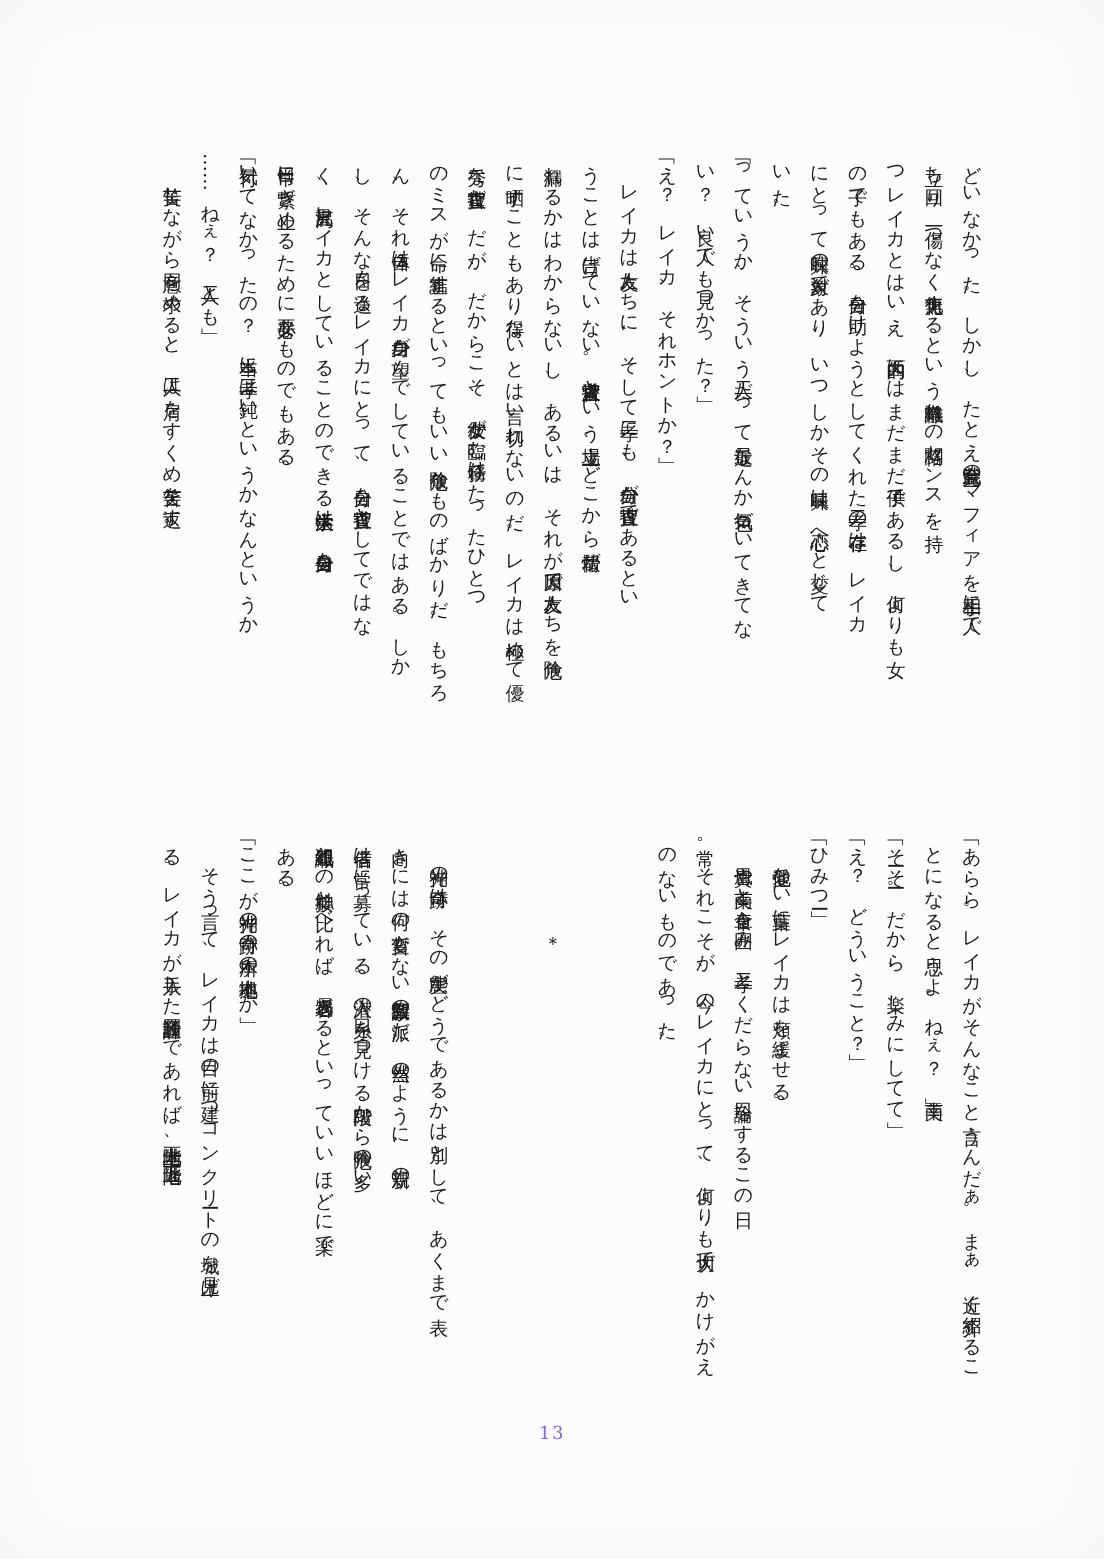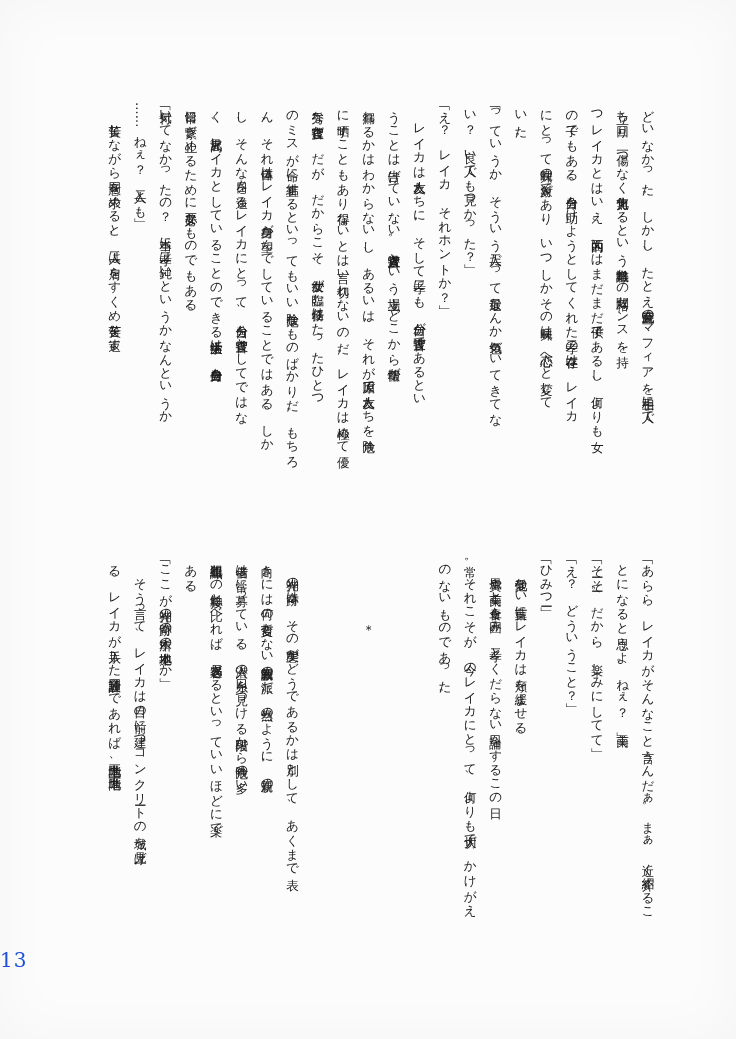--- a/index.html
+++ b/index.html
@@ -28,24 +28,24 @@
     letter-spacing: 0.05px;
     white-space: pre;        
     text-align: start;
   }
   .divider { padding-top: 60px; }
   .page-number {
     position: absolute;
     top: 948px;
     left: 0;
     width: 100%;
-    text-align: left;
-    font-size: 20px;
+    text-align: center;
+    font-size: 12px;
     letter-spacing: 1px;
-    color: #1d4ed8;
+    color: #8b5cf6;
   }
 </style>
 </head>
 <body>
 
 <div class="page">
 
   <div class="vtext top-block">
     <div class="col">どいなかった。しかし、たとえ完全武装のマフィアを相手に一人で</div>
     <div class="col">立ち回り、傷一つなく無力化するという常識離れの格闘センスを持</div>

